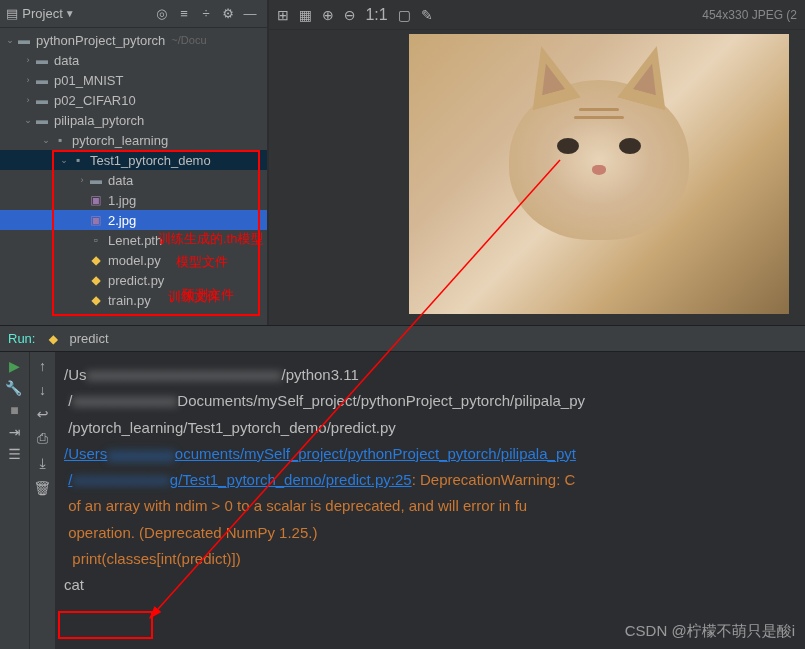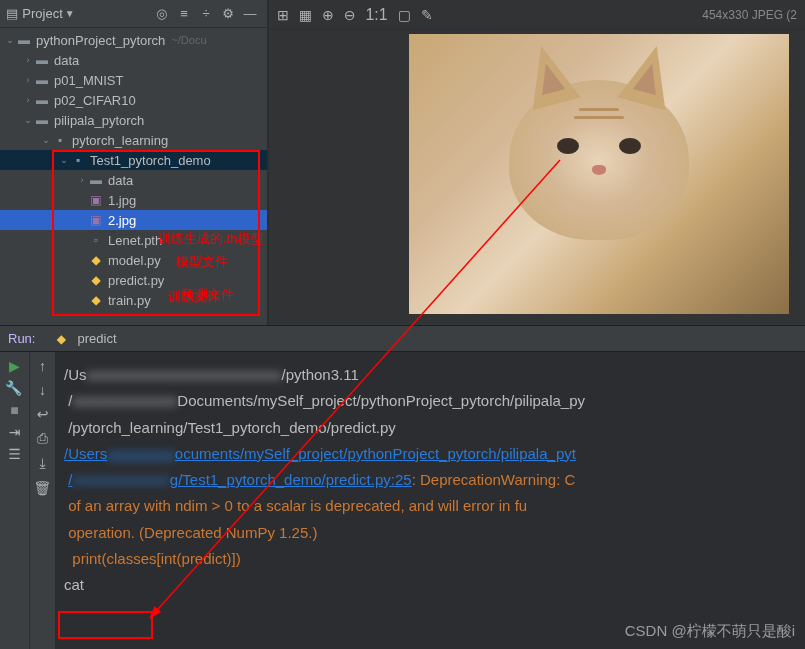--- a/index.html
+++ b/index.html
@@ -44,21 +44,21 @@
 .cat-ear.l { left:15px; top:-35px; transform:rotate(-15deg); }
 .cat-ear.r { right:15px; top:-35px; transform:rotate(15deg); }
 .cat-ear::after { content:""; position:absolute; left:50%; top:30%; transform:translateX(-50%); width:24px; height:30px; background:#b89070; clip-path:polygon(50% 0,0 100%,100% 100%); }
 .cat-eye { position:absolute; width:22px; height:16px; background:#3a3028; border-radius:50%; top:58px; }
 .cat-eye.l { left:48px; }
 .cat-eye.r { right:48px; }
 .cat-nose { position:absolute; left:50%; top:85px; transform:translateX(-50%); width:14px; height:10px; background:#c77f6f; border-radius:40% 40% 50% 50%; }
 .cat-stripe { position:absolute; background:#b89060; height:3px; border-radius:2px; }
 .bottom { position:absolute; top:325px; left:0; right:0; bottom:0; background:#2b2d30; border-top:1px solid #1e1f22; }
 .run-header { height:26px; display:flex; align-items:center; padding:0 8px; border-bottom:1px solid #1e1f22; background:#3c3f41; }
-.run-header .rlbl { color:#c4b5fd; margin-right:18px; }
+.run-header .rlbl { color:#5eead4; margin-right:10px; }
 .run-header .cfg { color:#bbb; display:flex; align-items:center; gap:4px; }
 .run-body { display:flex; height:calc(100% - 26px); }
 .run-gutter { width:30px; background:#3c3f41; border-right:1px solid #2b2d2e; display:flex; flex-direction:column; align-items:center; padding-top:6px; gap:6px; }
 .run-gutter2 { width:26px; background:#3c3f41; border-right:1px solid #2b2d2e; display:flex; flex-direction:column; align-items:center; padding-top:6px; gap:8px; }
 .gic { color:#afb1b3; cursor:pointer; font-size:14px; }
 .gic.play { color:#499c54; }
 .console { flex:1; padding:10px 8px; font-family:Menlo,Consolas,monospace; font-size:15px; line-height:1.75; color:#bbb; overflow:hidden; position:relative; }
 .console .ln { white-space:nowrap; }
 .console .warn { color:#cc7832; }
 .console .link { color:#287bde; text-decoration:underline; }

